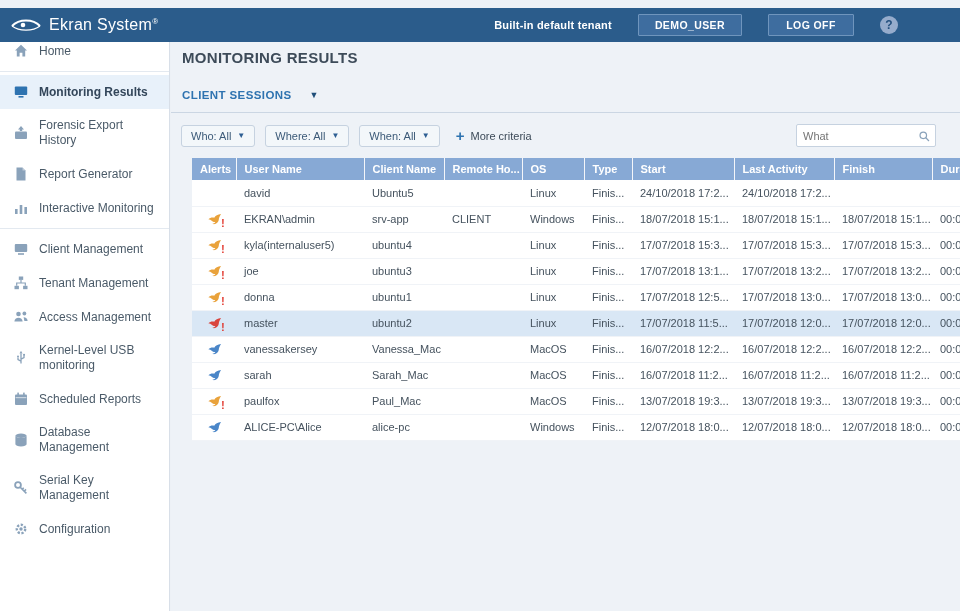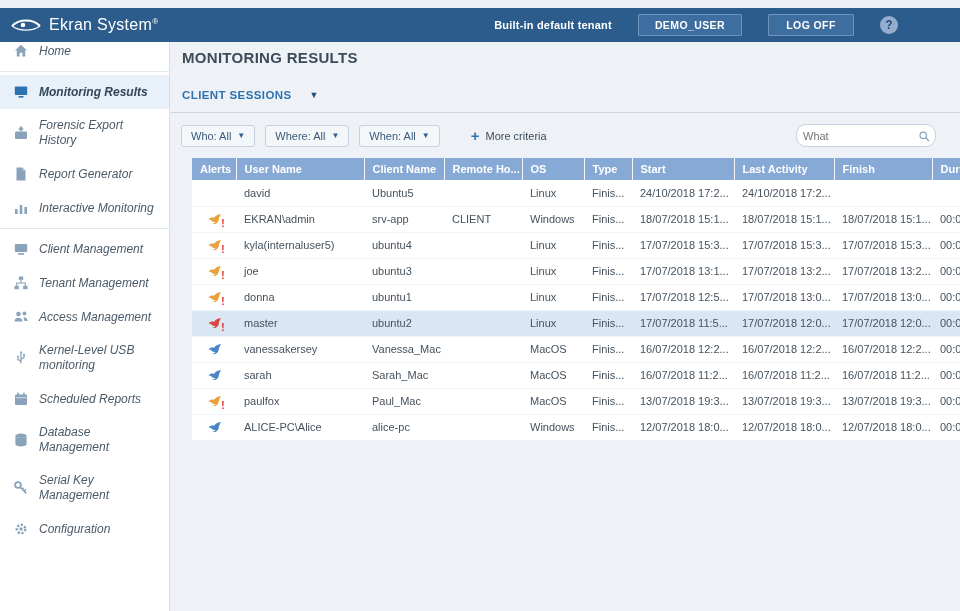--- a/index.html
+++ b/index.html
@@ -17,45 +17,45 @@
   .tb-btn{background:#3e6d9f;border:1px solid #6f95bd;color:#fff;font-family:inherit;
     font-size:10.5px;font-weight:bold;letter-spacing:.4px;padding:4px 16px;min-width:86px;
     cursor:pointer;border-radius:1px;}
   .help-circle{width:18px;height:18px;border-radius:50%;background:#96accc;color:#24507e;
     font-size:12px;font-weight:bold;display:flex;align-items:center;justify-content:center;cursor:pointer;}
 
   
   .sidebar{position:absolute;top:34px;left:0;width:170px;bottom:0;background:#fff;
     border-right:1px solid #d8dfe8;overflow:hidden;}
   .side-item{display:flex;align-items:center;gap:10px;padding:9px 8px 9px 13px;
-    font-size:12px;color:#4a5a68;cursor:pointer;line-height:1.25;font-style:italic;}
+    font-size:12px;color:#4a5a68;cursor:pointer;line-height:1.25;}
   .side-item.active{background:#e8f1fa;font-weight:bold;color:#33465a;}
   .side-icon{width:16px;height:16px;flex:none;color:#8aa2ba;display:inline-flex;}
   .side-icon svg{width:16px;height:16px;}
   .side-item.active .side-icon{color:#2e73b0;}
   .side-divider{height:1px;background:#e3e9f0;margin:3px 0;}
 
   
   .main{position:absolute;left:171px;top:34px;right:0;bottom:0;background:#eef2f7;overflow:hidden;}
   .page-title{margin:15px 0 0 11px;font-size:15px;font-weight:bold;color:#3d4b59;letter-spacing:.3px;}
   .tabbar{margin-top:19px;padding:0 0 9px 11px;border-bottom:1px solid #cbd6e3;}
   .tab{display:inline-flex;align-items:center;gap:18px;color:#2e73b0;font-weight:bold;
     font-size:11.5px;letter-spacing:.4px;cursor:pointer;}
   .tab .caret{font-size:9px;color:#1f4e79;}
 
-  .filters{display:flex;align-items:center;gap:25px;padding:11px 24px 11px 10px;}
+  .filters{display:flex;align-items:center;gap:10px;padding:11px 24px 11px 10px;}
   .chips{display:flex;align-items:center;gap:10px;}
   .chip{display:inline-flex;align-items:center;gap:6px;background:#f3f7fa;border:1px solid #c6d2e0;
     border-radius:3px;padding:4px 9px;font-size:11px;color:#3c5a78;cursor:pointer;white-space:nowrap;}
   .chip-caret{font-size:8px;color:#2e5f93;}
   .more{display:inline-flex;align-items:center;gap:6px;font-size:11px;color:#3c4a58;
     cursor:pointer;margin-left:6px;white-space:nowrap;}
   .plus{color:#2e73b0;font-size:15px;font-weight:bold;line-height:1;}
   .search{margin-left:auto;width:140px;height:23px;background:#fff;border:1px solid #c6d2e0;
-    border-radius:10px;display:flex;align-items:center;padding-right:4px;}
+    border-radius:2px;display:flex;align-items:center;padding-right:4px;}
   .search input{border:0;flex:1;min-width:0;font-family:inherit;font-size:11px;padding:0 6px;
     color:#333;outline:none;background:transparent;}
   .search .mag{width:13px;height:13px;color:#8aa2ba;flex:none;cursor:pointer;}
 
   
   .table-wrap{margin-left:21px;}
   table{border-collapse:collapse;table-layout:fixed;width:802px;font-size:11px;color:#45525e;}
   thead th{background:#87a9d5;color:#fff;font-weight:bold;text-align:left;padding:5px 8px;
     font-size:11px;white-space:nowrap;overflow:hidden;border-left:1px solid rgba(255,255,255,.35);
     cursor:pointer;}

